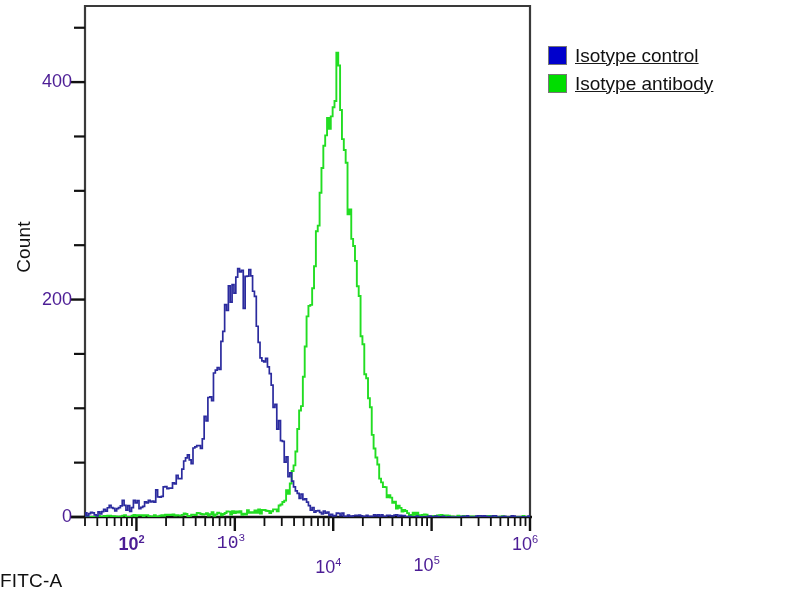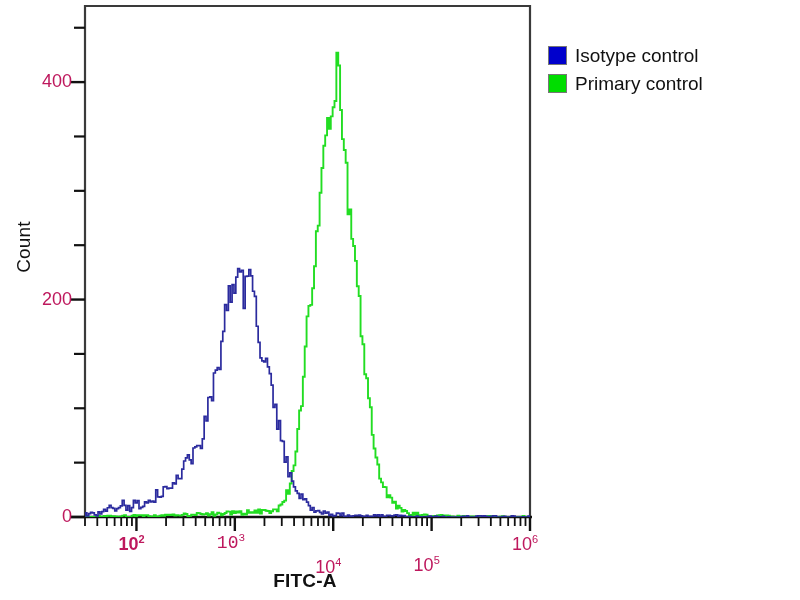--- a/index.html
+++ b/index.html
@@ -27,58 +27,57 @@
     font-size: 19px;
     font-weight: 400;
     color: #111;
     letter-spacing: 0.2px;
     white-space: nowrap;
   }
   #xlabel {
     left: 0;
     top: 570px;
     width: 610px;
-    text-align: center;
-    font-weight: bold;
   }
   #ylabel-wrap {
     position: absolute;
     left: -22px;
     top: 232px;
     width: 100px;
     height: 30px;
     transform: rotate(-90deg);
     transform-origin: 50% 50%;
     text-align: center;
   }
   #ylabel {
     position: static;
     display: block;
     font-size: 19px;
   }
   .tick-label {
     position: absolute;
     font-size: 18px;
-    color: #be185d;
+    color: #4c1d95;
     white-space: nowrap;
   }
   .tick-label sup {
     font-size: 11px;
     vertical-align: super;
     line-height: 0;
   }
   .ylab {
     text-align: right;
     width: 46px;
   }
   #legend {
     position: absolute;
     left: 548px;
     top: 42px;
     width: 246px;
+    text-decoration: underline;
   }
   .legend-row {
     display: flex;
     align-items: center;
     height: 27px;
     margin-bottom: 1px;
   }
   .legend-swatch {
     width: 19px;
     height: 19px;
@@ -189,17 +188,17 @@
     <span class="axis-title" id="ylabel">Count</span>
   </div>
 
   <div id="legend">
     <div class="legend-row">
       <span class="legend-swatch" id="sw0" style="background: rgb(0, 0, 204);"></span>
       <span class="legend-text">Isotype control</span>
     </div>
     <div class="legend-row">
       <span class="legend-swatch" id="sw1" style="background: rgb(0, 221, 0);"></span>
-      <span class="legend-text">Primary control</span>
+      <span class="legend-text">Isotype antibody</span>
     </div>
   </div>
 
 </div>
 
 </body></html>

